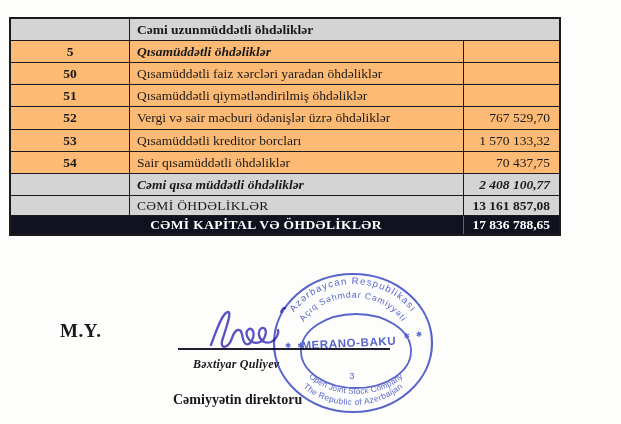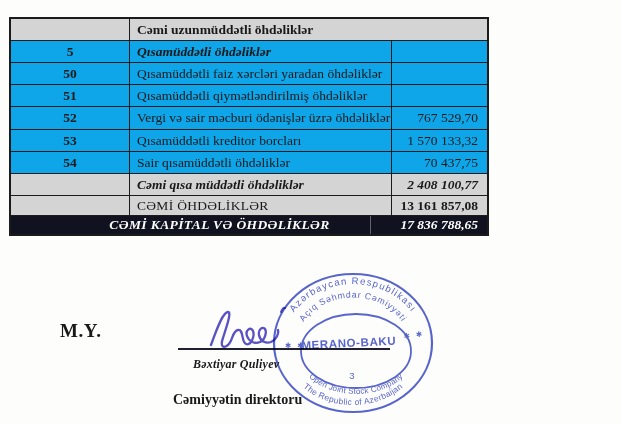--- a/index.html
+++ b/index.html
@@ -5,41 +5,41 @@
   html,body { margin:0; padding:0; }
   .page {
     position:relative; width:621px; height:424px;
     background:#fdfdfc; overflow:hidden;
     font-family:"Liberation Serif","DejaVu Serif",serif;
     color:#191919;
   }
 
   
   .liab-table {
-    position:absolute; left:9px; top:17px; width:480px;
+    position:absolute; left:9px; top:17px; width:552px;
     border:2px solid #1b1b1b; box-sizing:border-box;
-    background:#0ea5e9;
+    background:#fdba74;
   }
   .trow { display:flex; align-items:stretch; height:21px; border-bottom:1px solid #1b1b1b; font-size:13.5px; }
   .trow:nth-child(5) { height:22px; }
   .trow:nth-child(9) { height:19px; }
-  .trow:nth-child(10){ height:18px; border-bottom:none;font-style:italic; }
+  .trow:nth-child(10){ height:18px; border-bottom:none; }
   .c-code { width:118px; display:flex; align-items:center; justify-content:center; font-weight:bold; }
   .c-label { flex:1; border-left:1px solid #1b1b1b; display:flex; align-items:center; padding-left:7px; box-sizing:border-box; }
   .c-value { width:86px; border-left:1px solid #1b1b1b; display:flex; align-items:center; justify-content:flex-end; padding-right:9px; }
 
   .shaded { background:#d4d4d4; }
   .r-subtotal .c-label, .r-subtotal .c-value { font-weight:bold; }
   .r-section .c-label { font-weight:bold; font-style:italic; }
   .r-subtotal-i .c-label, .r-subtotal-i .c-value { font-weight:bold; font-style:italic; }
   .r-total .c-label { letter-spacing:.3px; }
   .r-total .c-value { font-weight:bold; }
   .r-grand { background:#10121f; color:#ffffff; font-weight:bold; }
   .r-grand .c-merged { flex:1; display:flex; align-items:center; justify-content:center; padding-left:58px; letter-spacing:.4px; box-sizing:border-box; }
-  .r-grand .c-value { border-left:1px solid rgba(255,255,255,.35);padding-left:21px; }
+  .r-grand .c-value { border-left:1px solid rgba(255,255,255,.35); }
 
   
   .my-label { position:absolute; left:60px; top:320px; font-size:19px; font-weight:bold; letter-spacing:.5px; }
   .sig-line { position:absolute; left:178px; top:348px; width:212px; height:2px; background:#202031; }
   .dir-name { position:absolute; left:193px; top:357px; font-size:12px; font-style:italic; font-weight:bold; letter-spacing:.2px; }
   .dir-title { position:absolute; left:173px; top:392px; font-size:14px; font-weight:bold; }
 
   .sig-svg { position:absolute; left:205px; top:300px; mix-blend-mode:multiply; }
 
   

